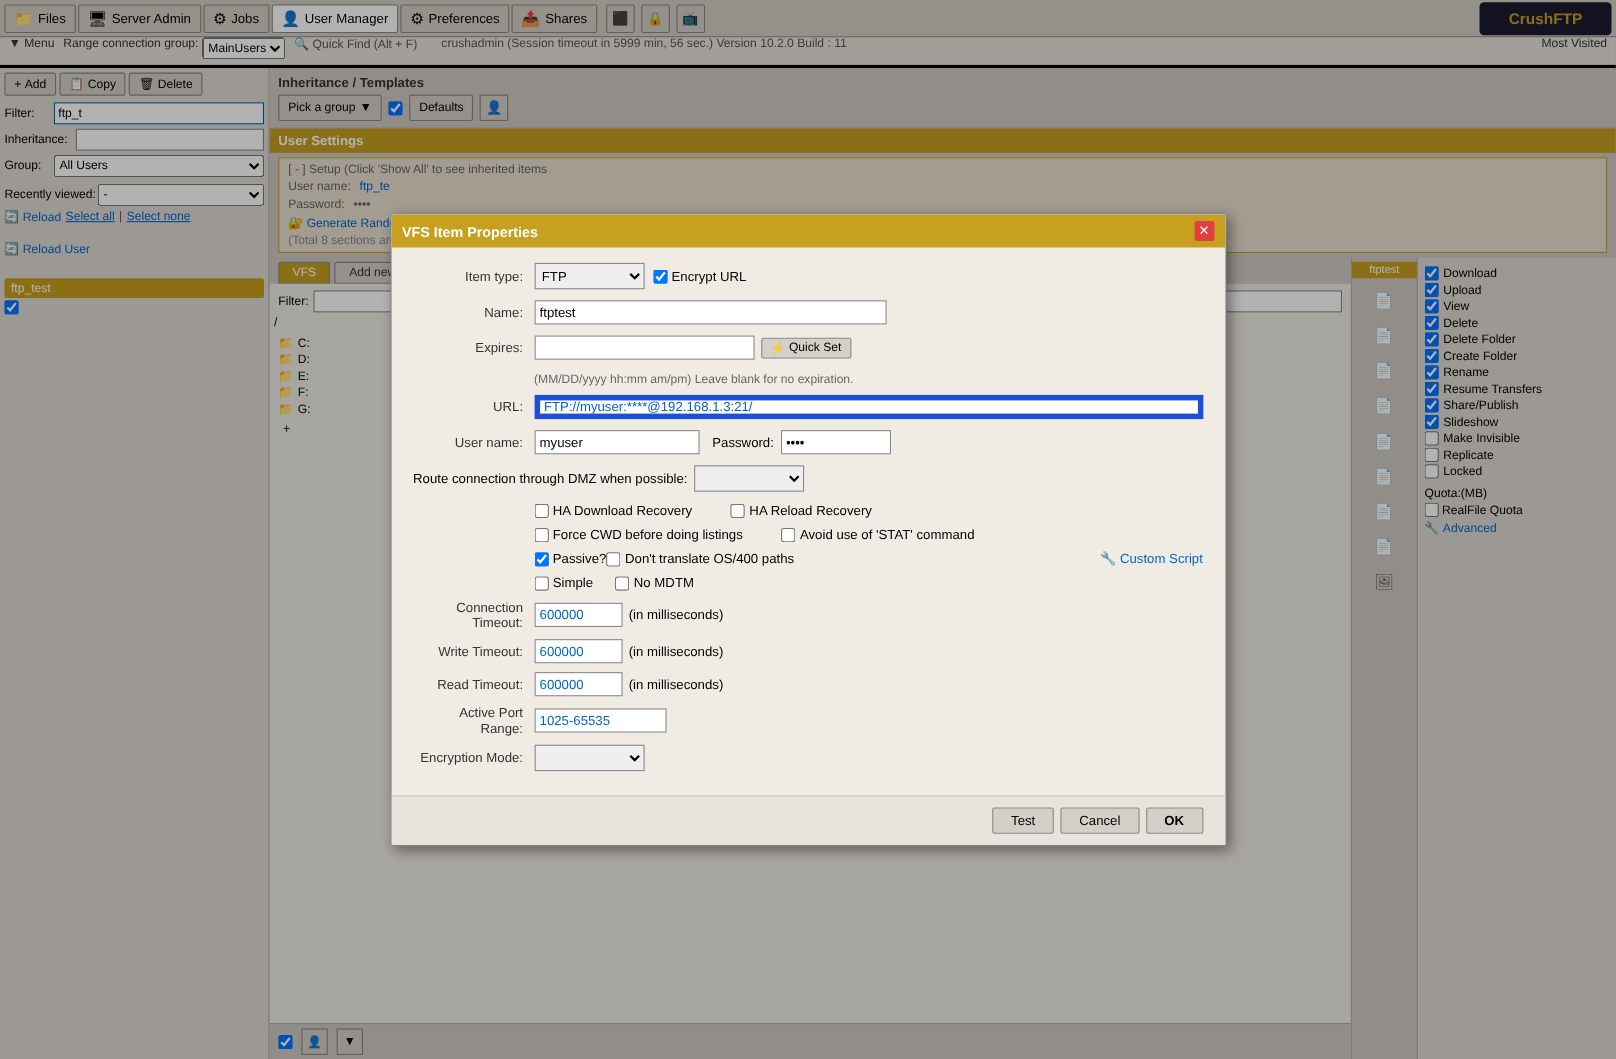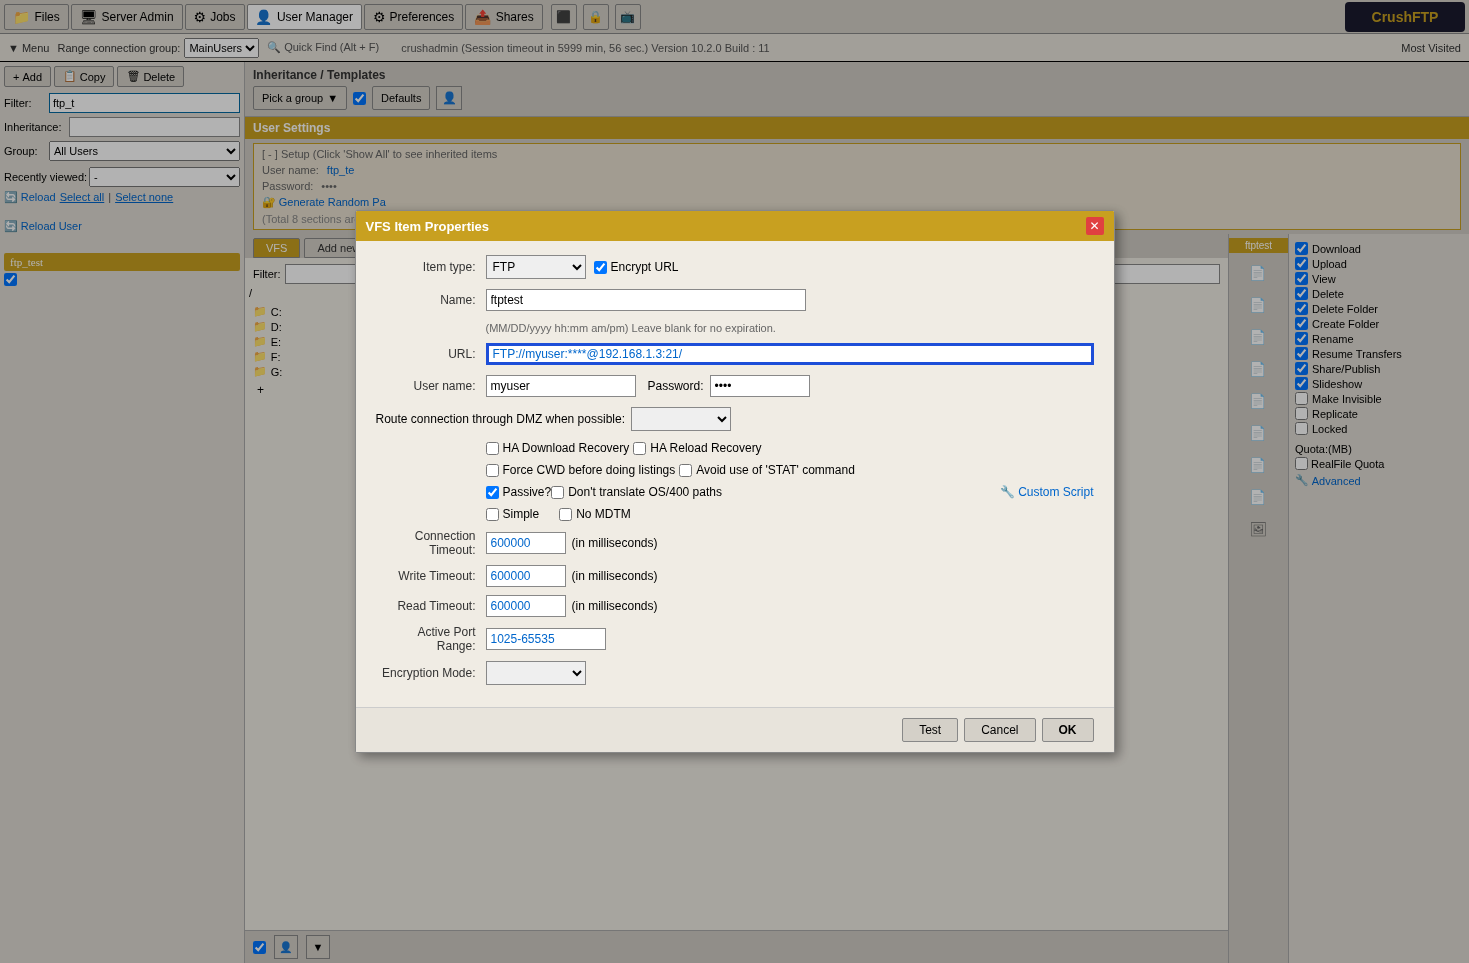--- a/index.html
+++ b/index.html
@@ -11,21 +11,21 @@
     }
     .nav-item {
       display: flex; align-items: center; padding: 2px 8px; margin-right: 2px; border: 1px solid #888; background: #d4d0c8; cursor: pointer; height: 26px; font-size: 12px; border-radius: 2px;
     }
     .nav-item.active { background: #fff; }
     .nav-item-icon { margin-right: 4px; font-size: 14px; }
     .nav-logo { margin-left: auto; width: 120px; height: 30px; background: #1a1a2e; display: flex; align-items: center; justify-content: center; color: #c8a020; font-weight: bold; font-size: 14px; border-radius: 4px; }
 
     
     .second-bar {
-      background: #e8e4dc; border-bottom: 1px solid #000000; height: 28px; display: flex; align-items: center; padding: 0 8px; font-size: 11px; color: #333;
+      background: #e8e4dc; border-bottom: 3px solid #000000; height: 28px; display: flex; align-items: flex-start; padding: 0 8px; font-size: 11px; color: #333;
     }
     .second-bar .menu-btn { cursor: pointer; margin-right: 8px; color: #333; }
     .second-bar .label { margin-right: 4px; }
     .second-bar select { height: 20px; font-size: 11px; margin-right: 8px; }
     .second-bar .quickfind { margin-right: 14px; color: #555; cursor: pointer; }
 
     
     .main-layout { display: flex; height: calc(963px - 62px); }
 
     
@@ -41,21 +41,21 @@
     .inherit-row input { flex: 1; height: 20px; font-size: 11px; border: 1px solid #888; padding: 0 3px; background: #fff; }
     .group-row { display: flex; align-items: center; margin-bottom: 6px; }
     .group-row label { width: 45px; font-size: 11px; }
     .group-row select { flex: 1; height: 20px; font-size: 11px; }
     .recent-row { display: flex; align-items: center; margin-bottom: 4px; }
     .recent-row label { width: 85px; font-size: 11px; }
     .recent-row select { flex: 1; height: 20px; font-size: 11px; }
     .reload-row { display: flex; align-items: flex-start; margin-bottom: 16px; font-size: 11px; color: #555; }
     .reload-row .link { color: #0066cc; cursor: pointer; text-decoration: underline; margin: 0 4px; }
     .reload-btn { color: #0066cc; cursor: pointer; font-size: 11px; }
-    .user-list-item { background: #c8a020; color: #fff; padding: 3px 6px; font-size: 11px; border-radius: 2px; margin-top: 4px; font-family: Liberation Serif, serif; }
+    .user-list-item { background: #c8a020; color: #fff; padding: 3px 6px; font-size: 11px; border-radius: 2px; margin-top: 4px; }
     .checkbox-item { display: flex; align-items: center; margin: 2px 0; font-size: 11px; }
 
     
     .right-content { flex: 1; display: flex; flex-direction: column; background: #d0ccc4; overflow: hidden; }
 
     
     .inherit-section { background: #d0ccc4; padding: 6px 8px; border-bottom: 1px solid #aaa; }
     .inherit-title { font-size: 12px; font-weight: bold; color: #333; margin-bottom: 4px; }
     .inherit-controls { display: flex; align-items: center; gap: 6px; }
     .pick-group-btn { display: flex; align-items: center; padding: 2px 8px; border: 1px solid #888; background: #d4d0c8; cursor: pointer; height: 24px; font-size: 11px; border-radius: 2px; }
@@ -100,24 +100,24 @@
     }
     .modal-header {
       background: #c8a020; color: #fff; padding: 6px 10px; display: flex; align-items: center; justify-content: space-between; font-size: 13px; font-weight: bold;
     }
     .modal-close { background: #e04040; color: #fff; border: none; width: 18px; height: 18px; cursor: pointer; font-size: 12px; display: flex; align-items: center; justify-content: center; border-radius: 2px; }
     .modal-body { padding: 14px 20px; }
     .modal-row { display: flex; align-items: center; margin-bottom: 10px; }
     .modal-label { width: 110px; text-align: right; padding-right: 10px; font-size: 12px; color: #333; flex-shrink: 0; }
     .modal-input { height: 22px; font-size: 12px; border: 1px solid #888; padding: 0 4px; background: #fff; }
     .modal-select { height: 24px; font-size: 12px; border: 1px solid #888; padding: 0 2px; min-width: 100px; }
-    .modal-url-input { flex: 1; height: 22px; font-size: 12px; border: 3px solid #1d4ed8; padding: 0 4px; background: #fff; color: #0066cc; }
+    .modal-url-input { flex: 1; height: 22px; font-size: 12px; border: 5px solid #1d4ed8; padding: 0 4px; background: #fff; color: #0066cc; }
     .quick-set-btn { display: flex; align-items: center; padding: 2px 8px; border: 1px solid #888; background: #d4d0c8; cursor: pointer; margin-left: 6px; font-size: 11px; border-radius: 2px; }
     .encrypt-row { display: flex; align-items: center; margin-left: 8px; font-size: 12px; }
-    .modal-checkboxes { display: flex; align-items: center; gap: 4px; margin-bottom: 8px; padding-left: 110px; }
+    .modal-checkboxes { display: flex; align-items: center; gap: 35px; margin-bottom: 8px; padding-left: 110px; }
     .modal-checkbox-item { display: flex; align-items: center; font-size: 12px; gap: 4px; }
     .modal-checkbox-item input[type=checkbox] { }
     .dmz-select { width: 60px; }
     .modal-footer { display: flex; justify-content: flex-end; gap: 6px; padding: 10px 20px; border-top: 1px solid #ccc; background: #e8e4dc; }
     .modal-footer-btn { padding: 4px 16px; border: 1px solid #888; background: #d4d0c8; cursor: pointer; font-size: 12px; border-radius: 2px; }
     .modal-footer-btn.ok { background: #d4d0c8; font-weight: bold; }
     .passive-row { display: flex; align-items: center; padding-left: 110px; margin-bottom: 8px; }
     .timeout-row { display: flex; align-items: center; margin-bottom: 8px; }
     .timeout-input { width: 80px; color: #0066cc; }
     .port-range-input { width: 120px; color: #0066cc; }
@@ -411,20 +411,28 @@
           <input type="checkbox" checked="" style="">
           <span style="margin-left:4px;">Encrypt URL</span>
         </div>
       </div>
 
       <div class="modal-row">
         <span class="modal-label">Name:</span>
         <input type="text" class="modal-input" style="width: 320px;" value="ftptest">
       </div>
 
+      <div class="modal-row">
+        <span class="modal-label">Expires:</span>
+        <input type="text" class="modal-input" style="width: 200px;" value="">
+        <button class="quick-set-btn">
+          <span>⚡</span>
+          <span style="margin-left:3px;">Quick Set</span>
+        </button>
+      </div>
       <div style="padding-left:110px; margin-bottom:8px;">
         <span style="font-size:11px; color:#666;">(MM/DD/yyyy hh:mm am/pm) Leave blank for no expiration.</span>
       </div>
 
       <div class="modal-row">
         <span class="modal-label">URL:</span>
         <input type="text" class="modal-url-input" value="FTP://myuser:****@192.168.1.3:21/" style="">
       </div>
 
       <div class="modal-row">

